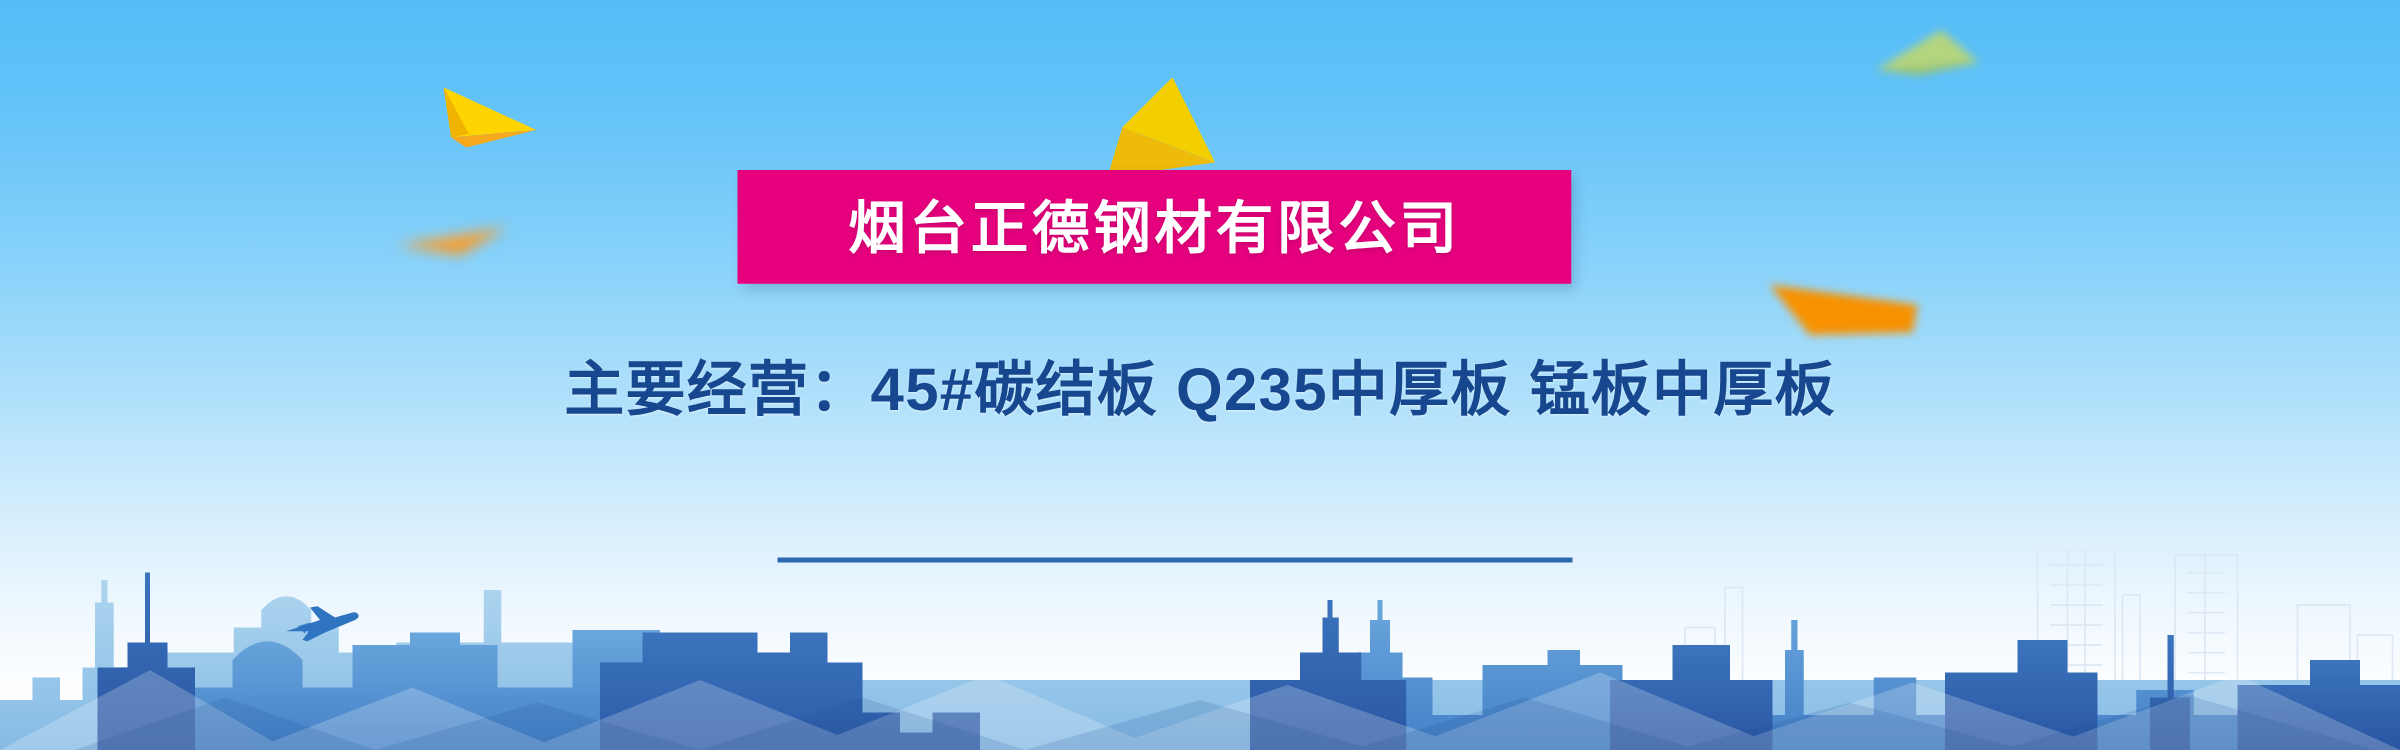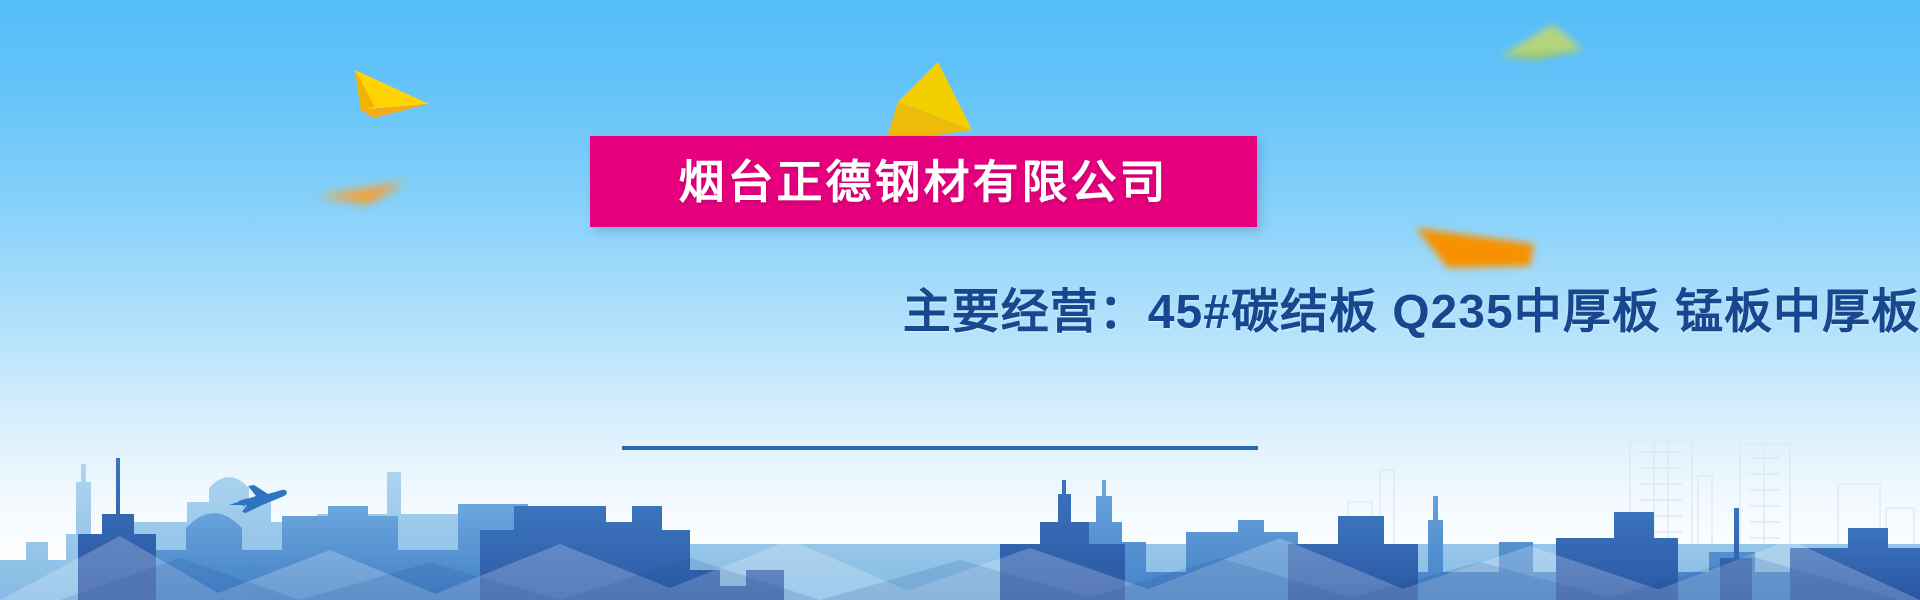--- a/index.html
+++ b/index.html
@@ -46,21 +46,21 @@
     letter-spacing:3px;
     line-height:1;
     white-space:nowrap;
     text-shadow:0 2px 4px rgba(120,0,60,.28);
   }
 
   
   .headline{
     position:absolute;
     left:0; width:1920px;
-    text-align:right;
+    text-align:center;
     color:#17478f;
     font-weight:bold;
     white-space:nowrap;
     z-index:5;
     text-shadow:0 1px 2px rgba(255,255,255,.55);
   }
   #line-1{top:272px;font-size:48px;letter-spacing:1px;}
   #line-2{top:362px;font-size:48px;letter-spacing:1px;}
 
   

